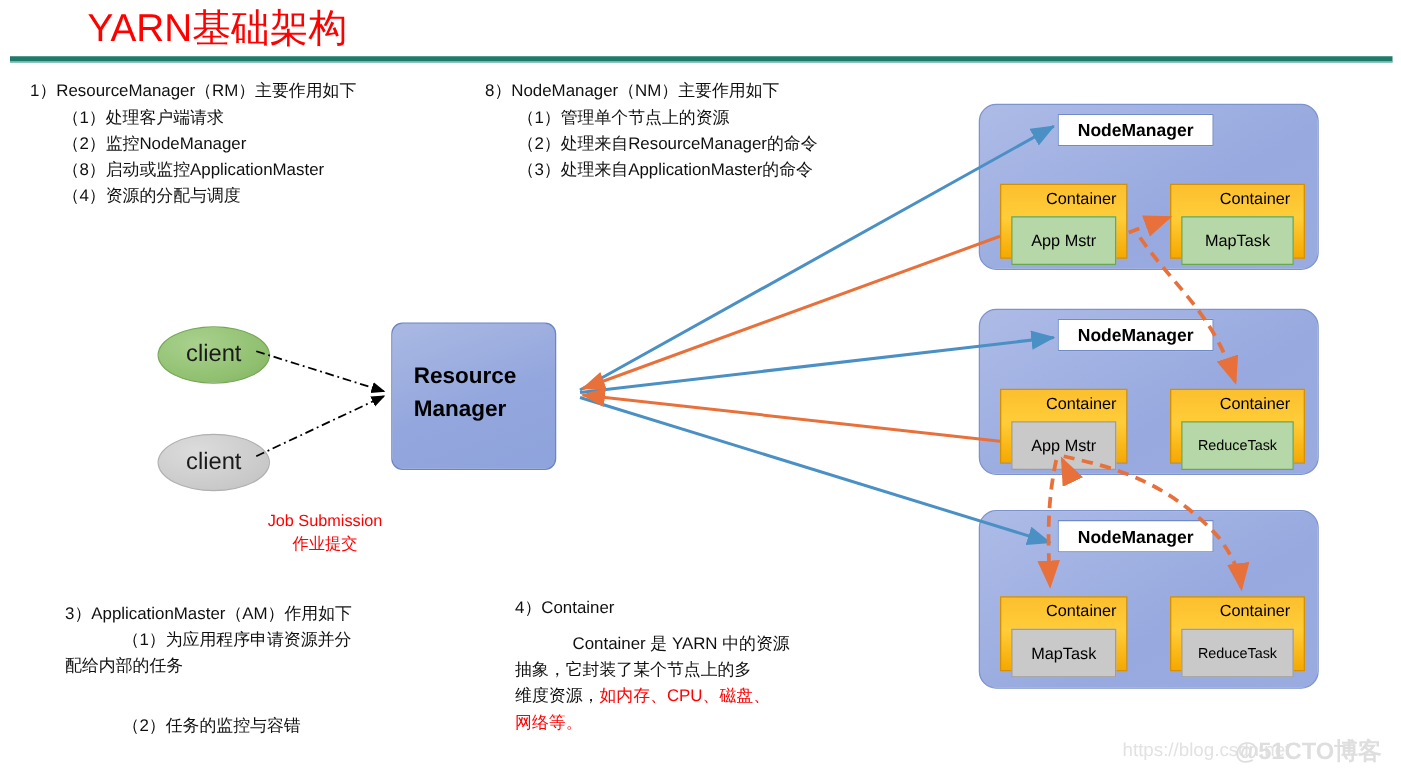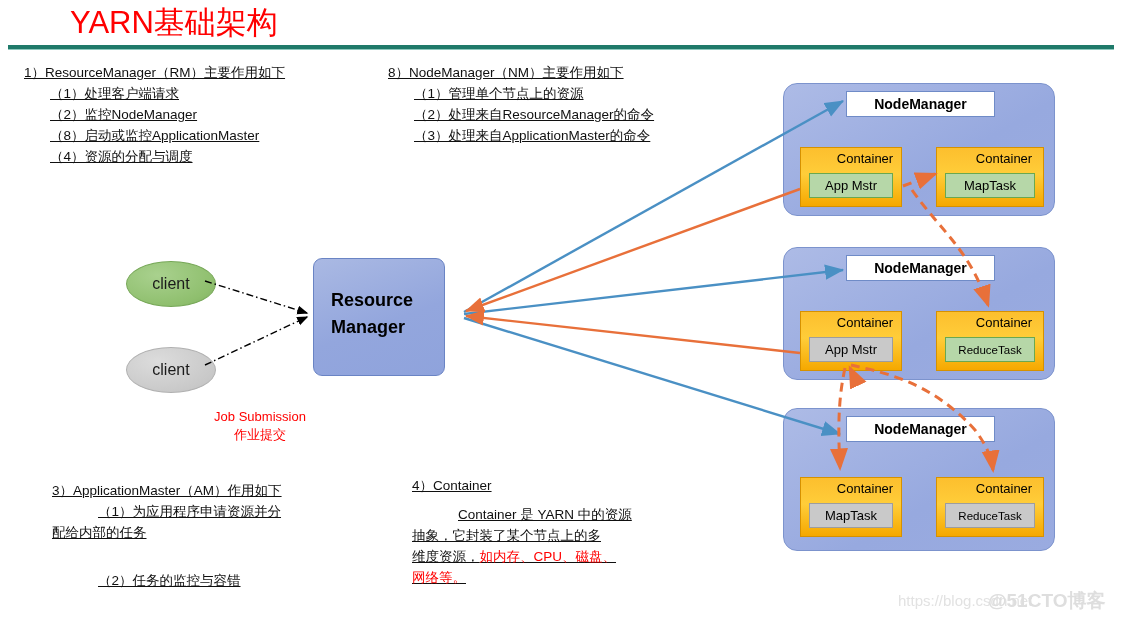--- a/index.html
+++ b/index.html
@@ -14,32 +14,32 @@
   #title{
     position:absolute;left:70px;top:2px;
     font-size:31px;color:#ff0000;letter-spacing:0px;white-space:nowrap;
   }
   #title-rule{
     position:absolute;left:8px;top:45px;width:1106px;height:4px;
     background:#1f7a6a;border-bottom:1px solid #8ec9be;
   }
 
   
-  .txtblock{position:absolute;color:#101010;white-space:nowrap;text-decoration:underline;}
+  .txtblock{position:absolute;color:#101010;white-space:nowrap;}
   .tline{font-size:13.5px;line-height:21px;}
   .tline.head{font-size:13.5px;}
   .tline.indent{padding-left:26px;}
   .tline.indent2{padding-left:46px;}
   .red{color:#ff0000;}
 
   
   .client{
     position:absolute;width:88px;height:44px;border-radius:50%;
     display:flex;align-items:center;justify-content:center;
-    font-size:16px;color:#1a1a1a;
+    font-size:19px;color:#1a1a1a;
   }
   #client-green{left:126px;top:261px;
     background:radial-gradient(ellipse at 35% 30%,#a9d18e 0%,#8fbf6e 70%,#7fae60 100%);
     border:1px solid #76a757;}
   #client-gray{left:126px;top:347px;
     background:radial-gradient(ellipse at 35% 30%,#dcdcdc 0%,#c9c9c9 70%,#bfbfbf 100%);
     border:1px solid #b0b0b0;}
 
   
   #rm{
@@ -59,39 +59,39 @@
 
   
   .nm{
     position:absolute;left:783px;width:272px;height:133px;
     border-radius:14px;border:1px solid #7c93cd;
     background:linear-gradient(150deg,#adbbe6 0%,#97a9df 60%,#9aabe0 100%);
     box-sizing:border-box;
   }
   #nm1{top:83px;} #nm2{top:247px;} #nm3{top:408px;height:143px;}
   .nm-title{
-    position:absolute;left:62px;top:7px;width:149px;height:26px;
+    position:absolute;left:62px;top:7px;width:125px;height:26px;
     background:#ffffff;border:1px solid #6f8bc7;box-sizing:border-box;
     display:flex;align-items:center;justify-content:center;
     font-size:14px;font-weight:bold;color:#000;
   }
   .container-box{
     position:absolute;width:102px;height:60px;
     background:linear-gradient(180deg,#fcbf2e 0%,#ffcd39 45%,#f5a800 100%);
     border:1px solid #d69100;box-sizing:border-box;
   }
   .container-box.wide{width:108px;}
   .c-left{left:16px;} .c-right{left:152px;}
   .c-top{top:63px;}
   .container-label{
     position:absolute;left:0;right:0;top:3px;text-align:center;
     font-size:13px;color:#000;margin-left:28px;
   }
   .task{
-    position:absolute;left:8px;right:8px;top:25px;height:25px;
+    position:absolute;left:8px;right:8px;top:25px;height:39px;
     display:flex;align-items:center;justify-content:center;
     font-size:13px;color:#000;box-sizing:border-box;
   }
   .task.green{background:#b6d7a8;border:1px solid #6aa84f;}
   .task.gray{background:#c9c9c9;border:1px solid #9d9d9d;}
   .task.small{font-size:11.5px;}
 
   
   #wires{position:absolute;left:0;top:0;width:1121px;height:618px;pointer-events:none;}
 

